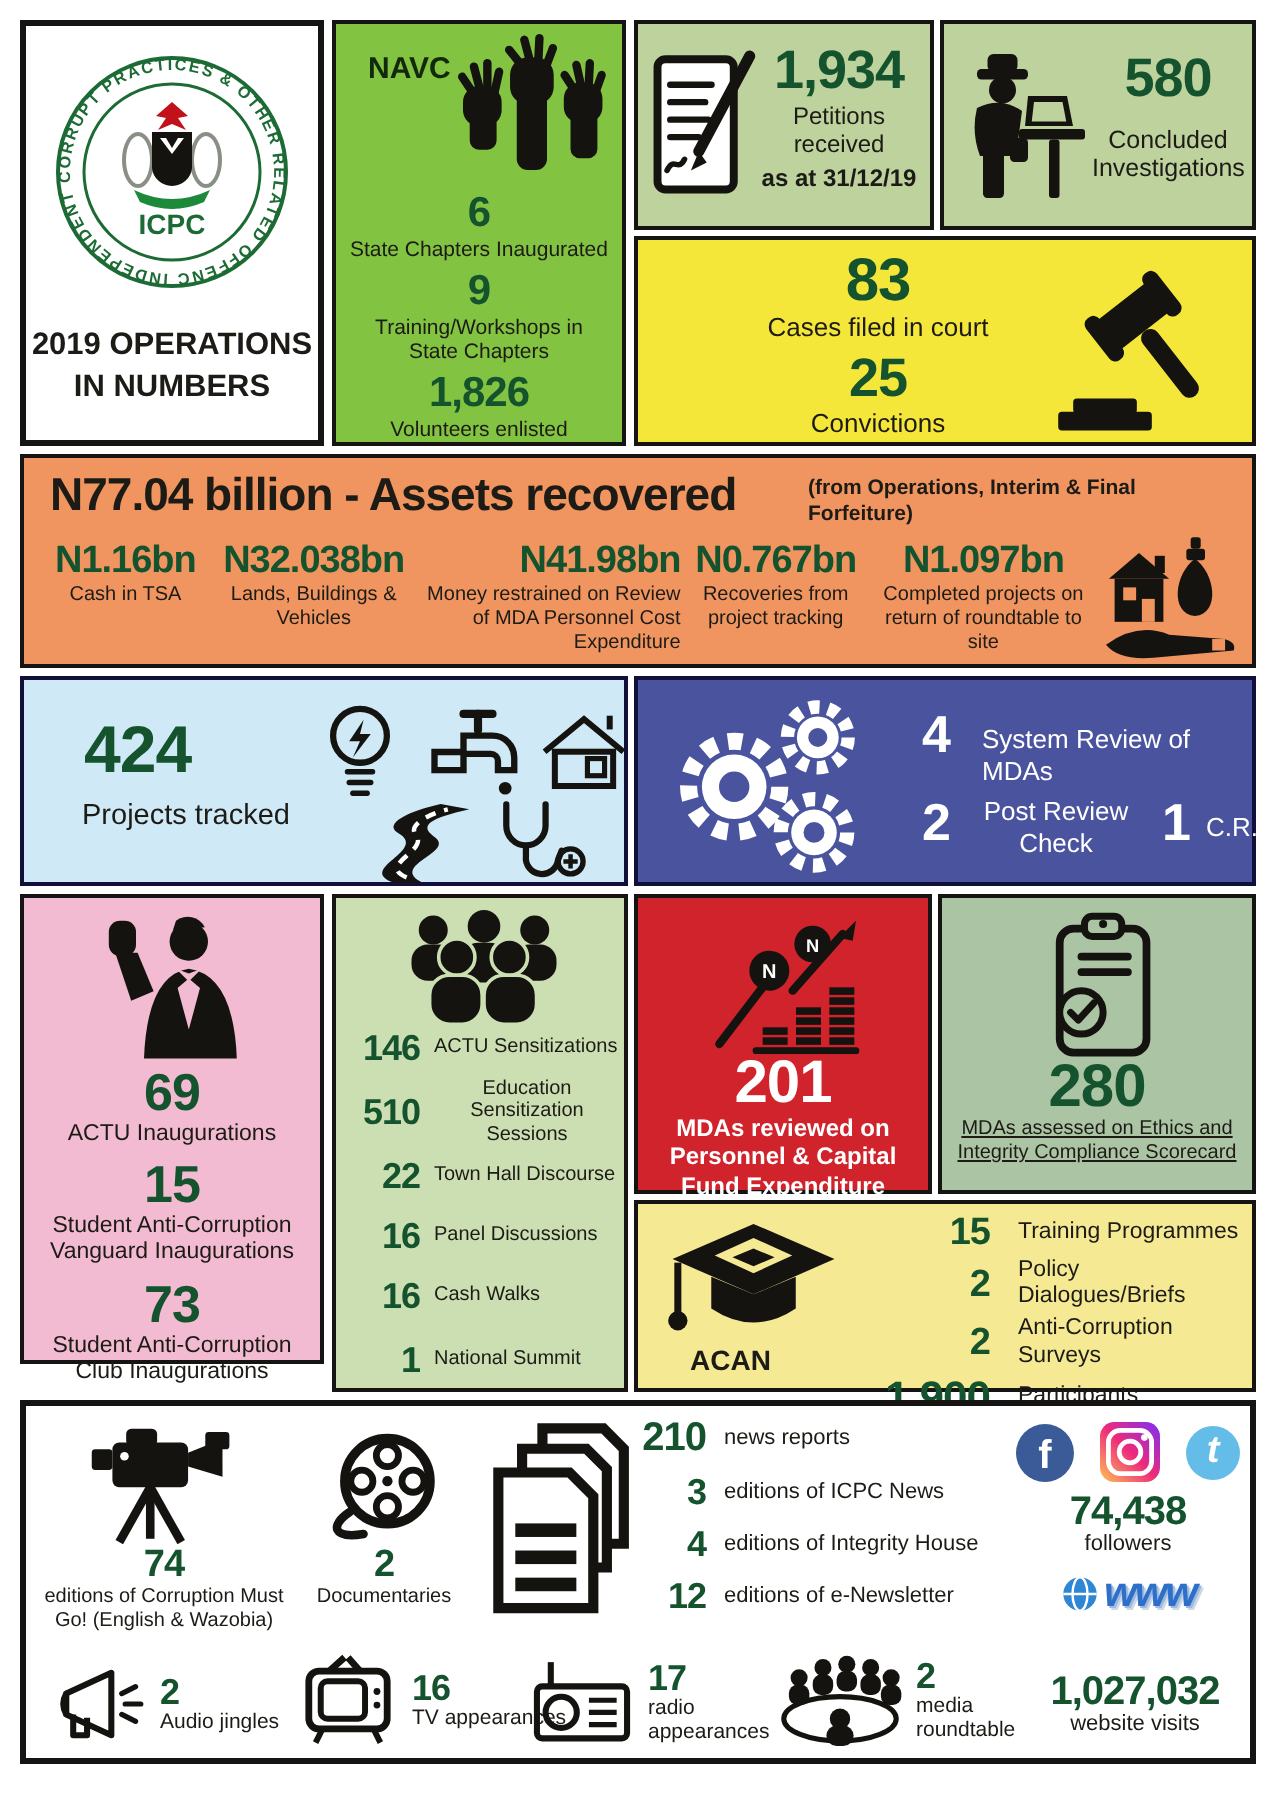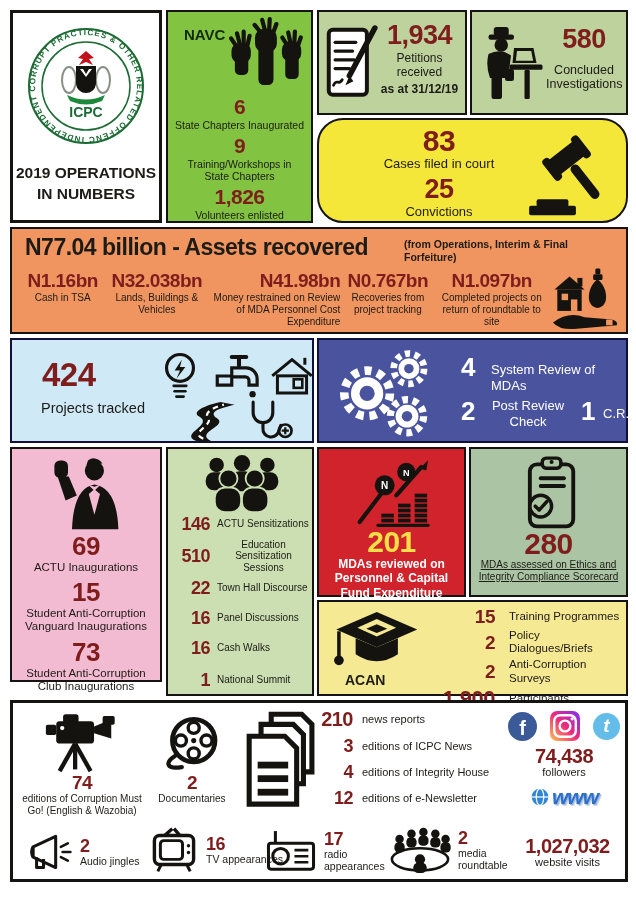--- a/index.html
+++ b/index.html
@@ -1,19 +1,19 @@
 <!DOCTYPE html>
 <html><head>
 <meta charset="utf-8">
 <style>
   html,body{margin:0;padding:0;background:#fff;}
   #canvas{position:relative;width:636px;height:900px;background:#fff;
     font-family:"Liberation Sans","DejaVu Sans",sans-serif;color:#1d1b16;overflow:hidden;}
   .card{position:absolute;border:2px solid #161413;box-sizing:border-box;}
-  .num{font-weight:bold;color:#7f1d1d;line-height:1;letter-spacing:-.5px;}
+  .num{font-weight:bold;color:#14532d;line-height:1;letter-spacing:-.5px;}
   .lbl{color:#1d1b16;line-height:1.15;}
   .ctr{text-align:center;}
   .abs{position:absolute;}
 
   
   #header-card{left:10px;top:10px;width:152px;height:213px;background:#fff;border-width:3px;}
   #header-card .logo{position:absolute;left:50%;top:12px;transform:translateX(-50%);}
   #header-card .title{position:absolute;left:0;right:0;top:150px;font-size:15.5px;font-weight:bold;line-height:1.35;}
   #navc-card{left:166px;top:10px;width:147px;height:213px;background:#82c341;}
   #navc-title{left:16px;top:14px;font-size:15px;font-weight:bold;color:#13290c;}
@@ -25,21 +25,21 @@
   #petitions-card .icon{left:5px;top:11px;}
   #petitions-card .txt{left:58px;right:3px;top:10px;position:absolute;}
   #petitions-card .num{font-size:27px;}
   #petitions-card .lbl{font-size:12px;margin-top:3px;}
   #petitions-card .sub{font-size:12px;font-weight:bold;margin-top:2px;}
   #invest-card{left:470px;top:10px;width:158px;height:105px;background:#bed29e;}
   #invest-card .icon{left:6px;top:13px;}
   #invest-card .txt{left:74px;right:4px;top:14px;position:absolute;}
   #invest-card .num{font-size:27px;}
   #invest-card .lbl{font-size:12.5px;margin-top:10px;}
-  #court-card{left:317px;top:118px;width:311px;height:105px;background:#f5e73a;border-radius:26px;}
+  #court-card{left:317px;top:118px;width:311px;height:105px;background:#f5e73a;}
   #court-card .txt{position:absolute;left:20px;width:200px;top:6px;}
   #court-card .n1{font-size:30px;}
   #court-card .l1{font-size:13px;margin:1px 0 4px;}
   #court-card .n2{font-size:27px;}
   #court-card .l2{font-size:13px;margin-top:2px;}
   #gavel-icon{right:14px;top:10px;}
 
   
   #assets-band{left:10px;top:227px;width:618px;height:107px;background:#f0955f;}
   #assets-title{left:13px;top:5px;font-size:23px;font-weight:bold;letter-spacing:-.5px;}
@@ -63,21 +63,21 @@
   #actu-card{left:10px;top:447px;width:152px;height:235px;background:#f3bbd2;}
   #actu-card .stats{position:absolute;left:0;right:0;top:84px;display:flex;flex-direction:column;align-items:center;}
   #actu-card .num{font-size:26px;margin-bottom:2px;}
   #actu-card .lbl{font-size:11.5px;margin-bottom:5px;max-width:146px;}
   #sensit-card{left:166px;top:447px;width:148px;height:249px;background:#cbdfb2;}
   #sensit-list{position:absolute;left:4px;right:2px;top:66px;}
   .sensit-row{display:flex;align-items:center;margin-bottom:5.5px;}
   .sensit-row .num{width:38px;text-align:right;font-size:18px;flex:none;margin-right:7px;}
   .sensit-row .lbl{font-size:10px;line-height:1.15;}
   #reviewed-card{left:317px;top:447px;width:149px;height:150px;background:#d1232b;}
-  #reviewed-card .num{color:#fde047;font-size:30px;position:absolute;left:0;right:0;top:78px;text-align:center;}
+  #reviewed-card .num{color:#ffffff;font-size:30px;position:absolute;left:0;right:0;top:78px;text-align:center;}
   #reviewed-card .lbl{color:#fff;font-weight:bold;font-size:12px;position:absolute;left:6px;right:6px;top:108px;text-align:center;line-height:1.2;}
   #assessed-card{left:469px;top:447px;width:159px;height:150px;background:#abc5a4;}
   #assessed-card .num{font-size:30px;position:absolute;left:0;right:0;top:80px;text-align:center;}
   #assessed-card .lbl{font-size:10px;position:absolute;left:6px;right:6px;top:110px;text-align:center;line-height:1.2;text-decoration:underline;}
   #acan-card{left:317px;top:600px;width:311px;height:96px;background:#f5e993;}
   #acan-label{left:26px;top:70px;font-size:14px;font-weight:bold;position:absolute;}
   #acan-rows{position:absolute;left:104px;top:5px;right:4px;}
   .acan-row{display:flex;align-items:center;margin-bottom:3px;}
   .acan-row .num{width:72px;text-align:right;font-size:19px;flex:none;margin-right:14px;}
   .acan-row .lbl{font-size:11.5px;}

